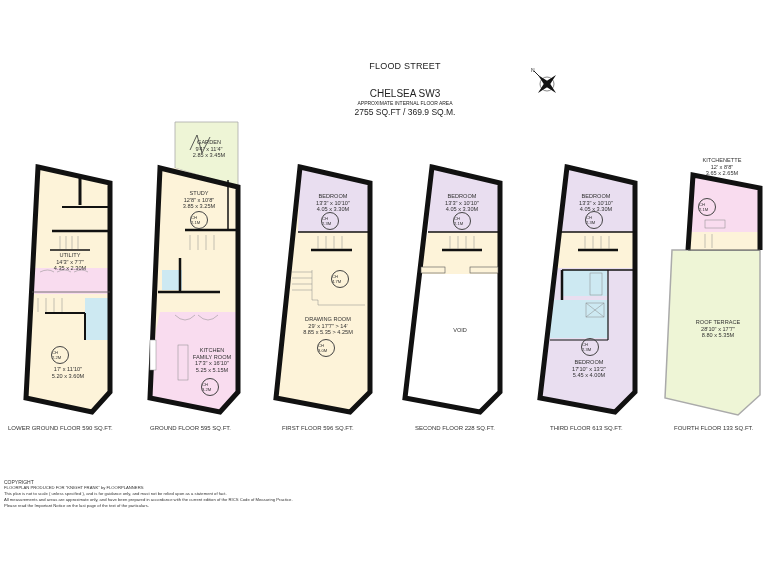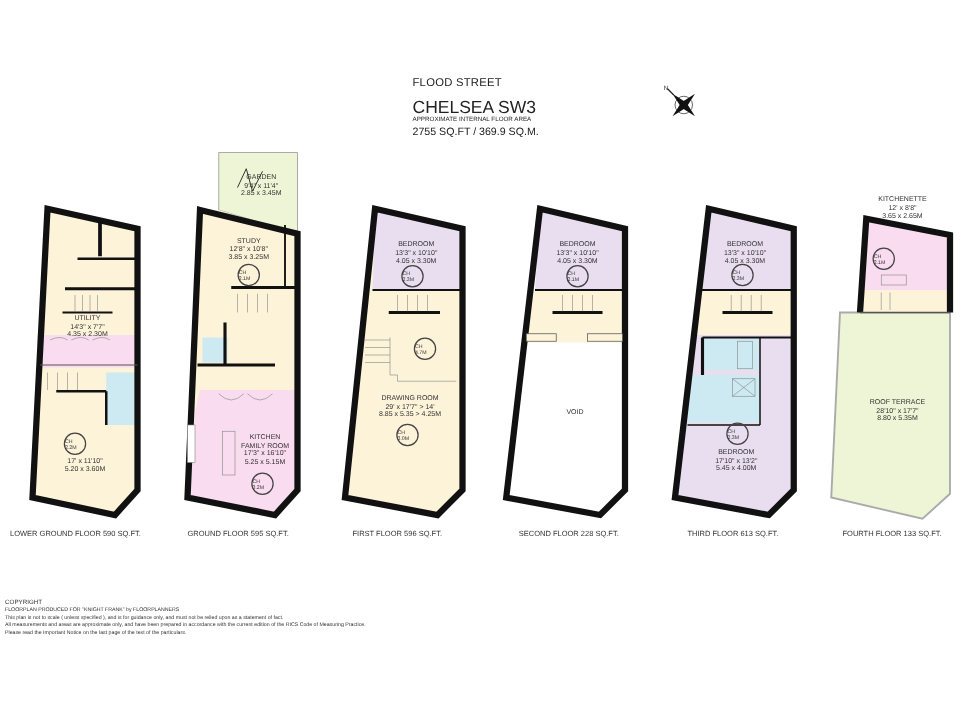--- a/index.html
+++ b/index.html
@@ -1,19 +1,19 @@
 <!DOCTYPE html>
 <html><head>
 <meta charset="utf-8">
 <style>
   html, body { margin:0; padding:0; }
   body { width:768px; height:576px; background:#ffffff; position:relative; overflow:hidden; font-family:"Liberation Sans", sans-serif; color:#222; }
-  .title-block { position:absolute; left:330px; top:62px; width:150px; text-align:left; line-height:1; }
+  .title-block { position:absolute; left:330px; top:62px; width:150px; text-align:center; line-height:1; }
   .title-block .t1 { font-size:9px; letter-spacing:0.2px; }
-  .title-block .t2 { font-size:14px; margin-top:7px; }
+  .title-block .t2 { font-size:10px; margin-top:18px; }
   .title-block .t3 { font-size:5px; margin-top:2px; }
   .title-block .t4 { font-size:8.5px; margin-top:2px; }
   .compass { position:absolute; left:528px; top:65px; width:34px; height:34px; }
   svg.plan { position:absolute; left:0; top:0; }
   .floor-label { position:absolute; top:425px; font-size:6px; color:#333; white-space:nowrap; }
   .copyright { position:absolute; left:4px; top:479px; font-size:4.2px; line-height:6px; color:#333; }
   .copyright .hd { font-size:5px; }
   .room-label { position:absolute; font-size:5.6px; text-align:center; line-height:6.5px; color:#333; white-space:nowrap; transform:translateX(-50%); }
   .ch { position:absolute; font-size:4.2px; color:#333; width:18px; height:18px; border:0.6px solid #444; border-radius:50%; display:flex; align-items:center; justify-content:center; transform:translate(-50%,-50%); box-sizing:border-box; }
 </style>

